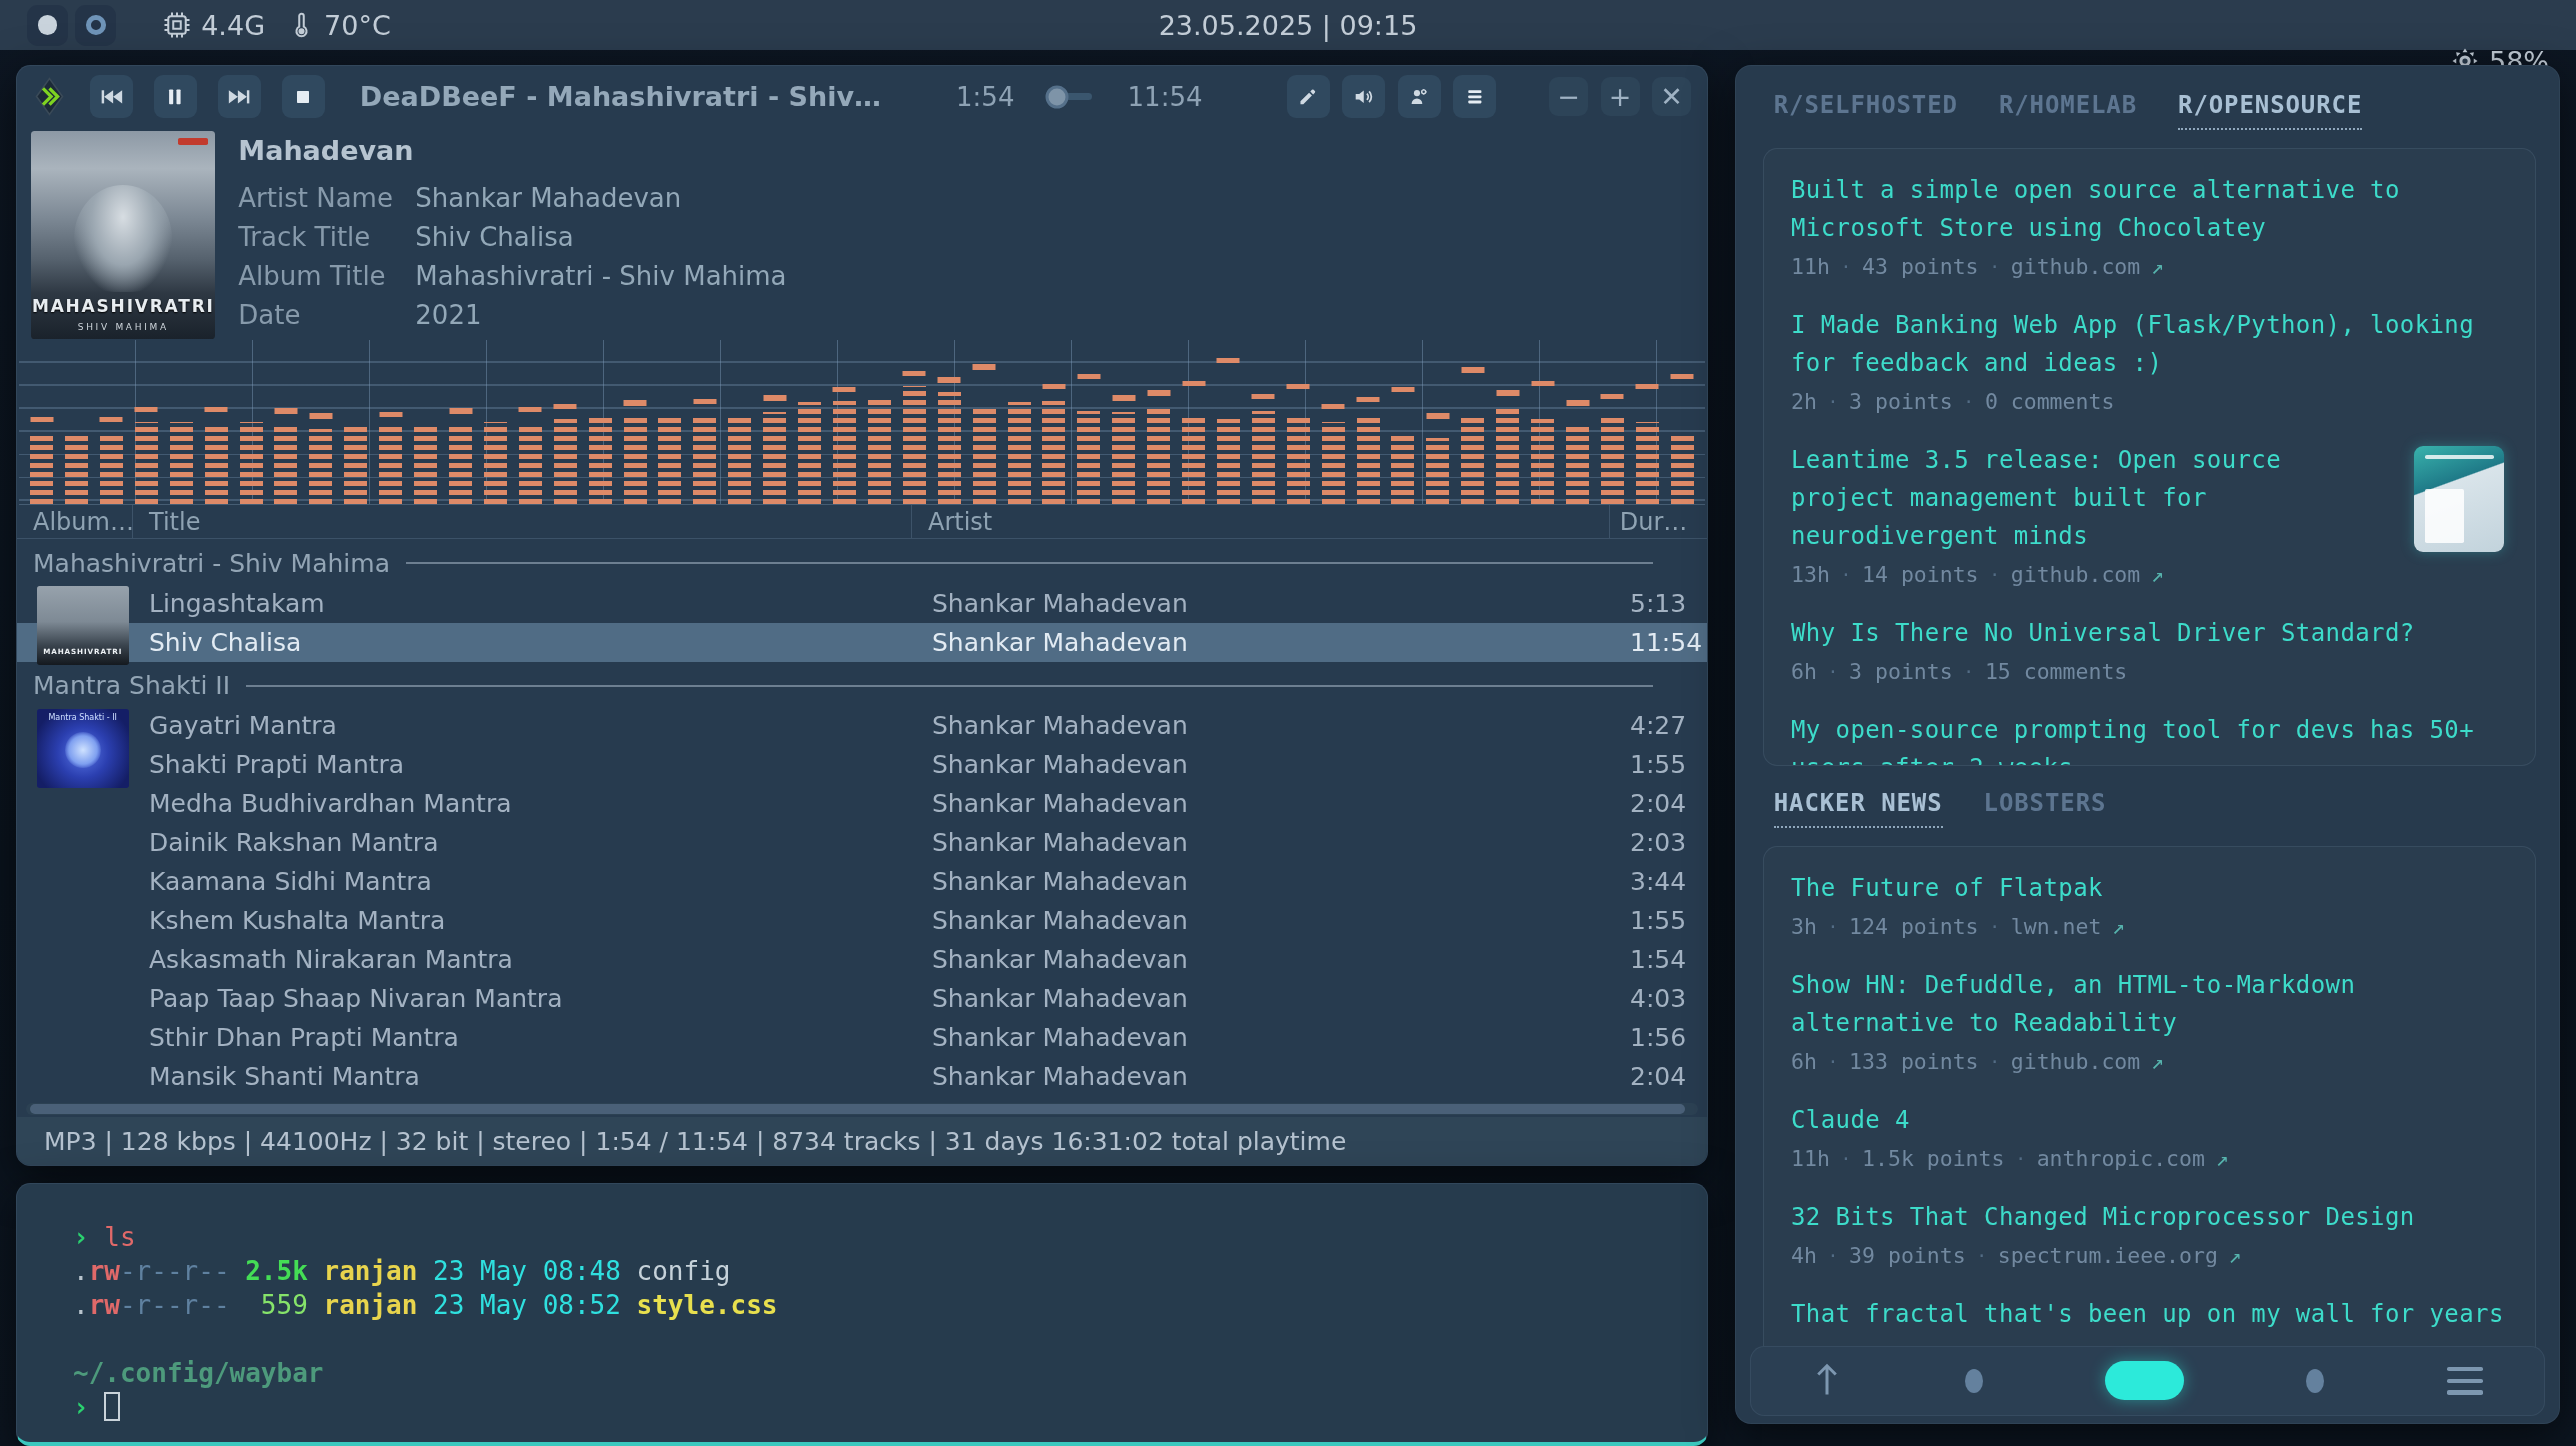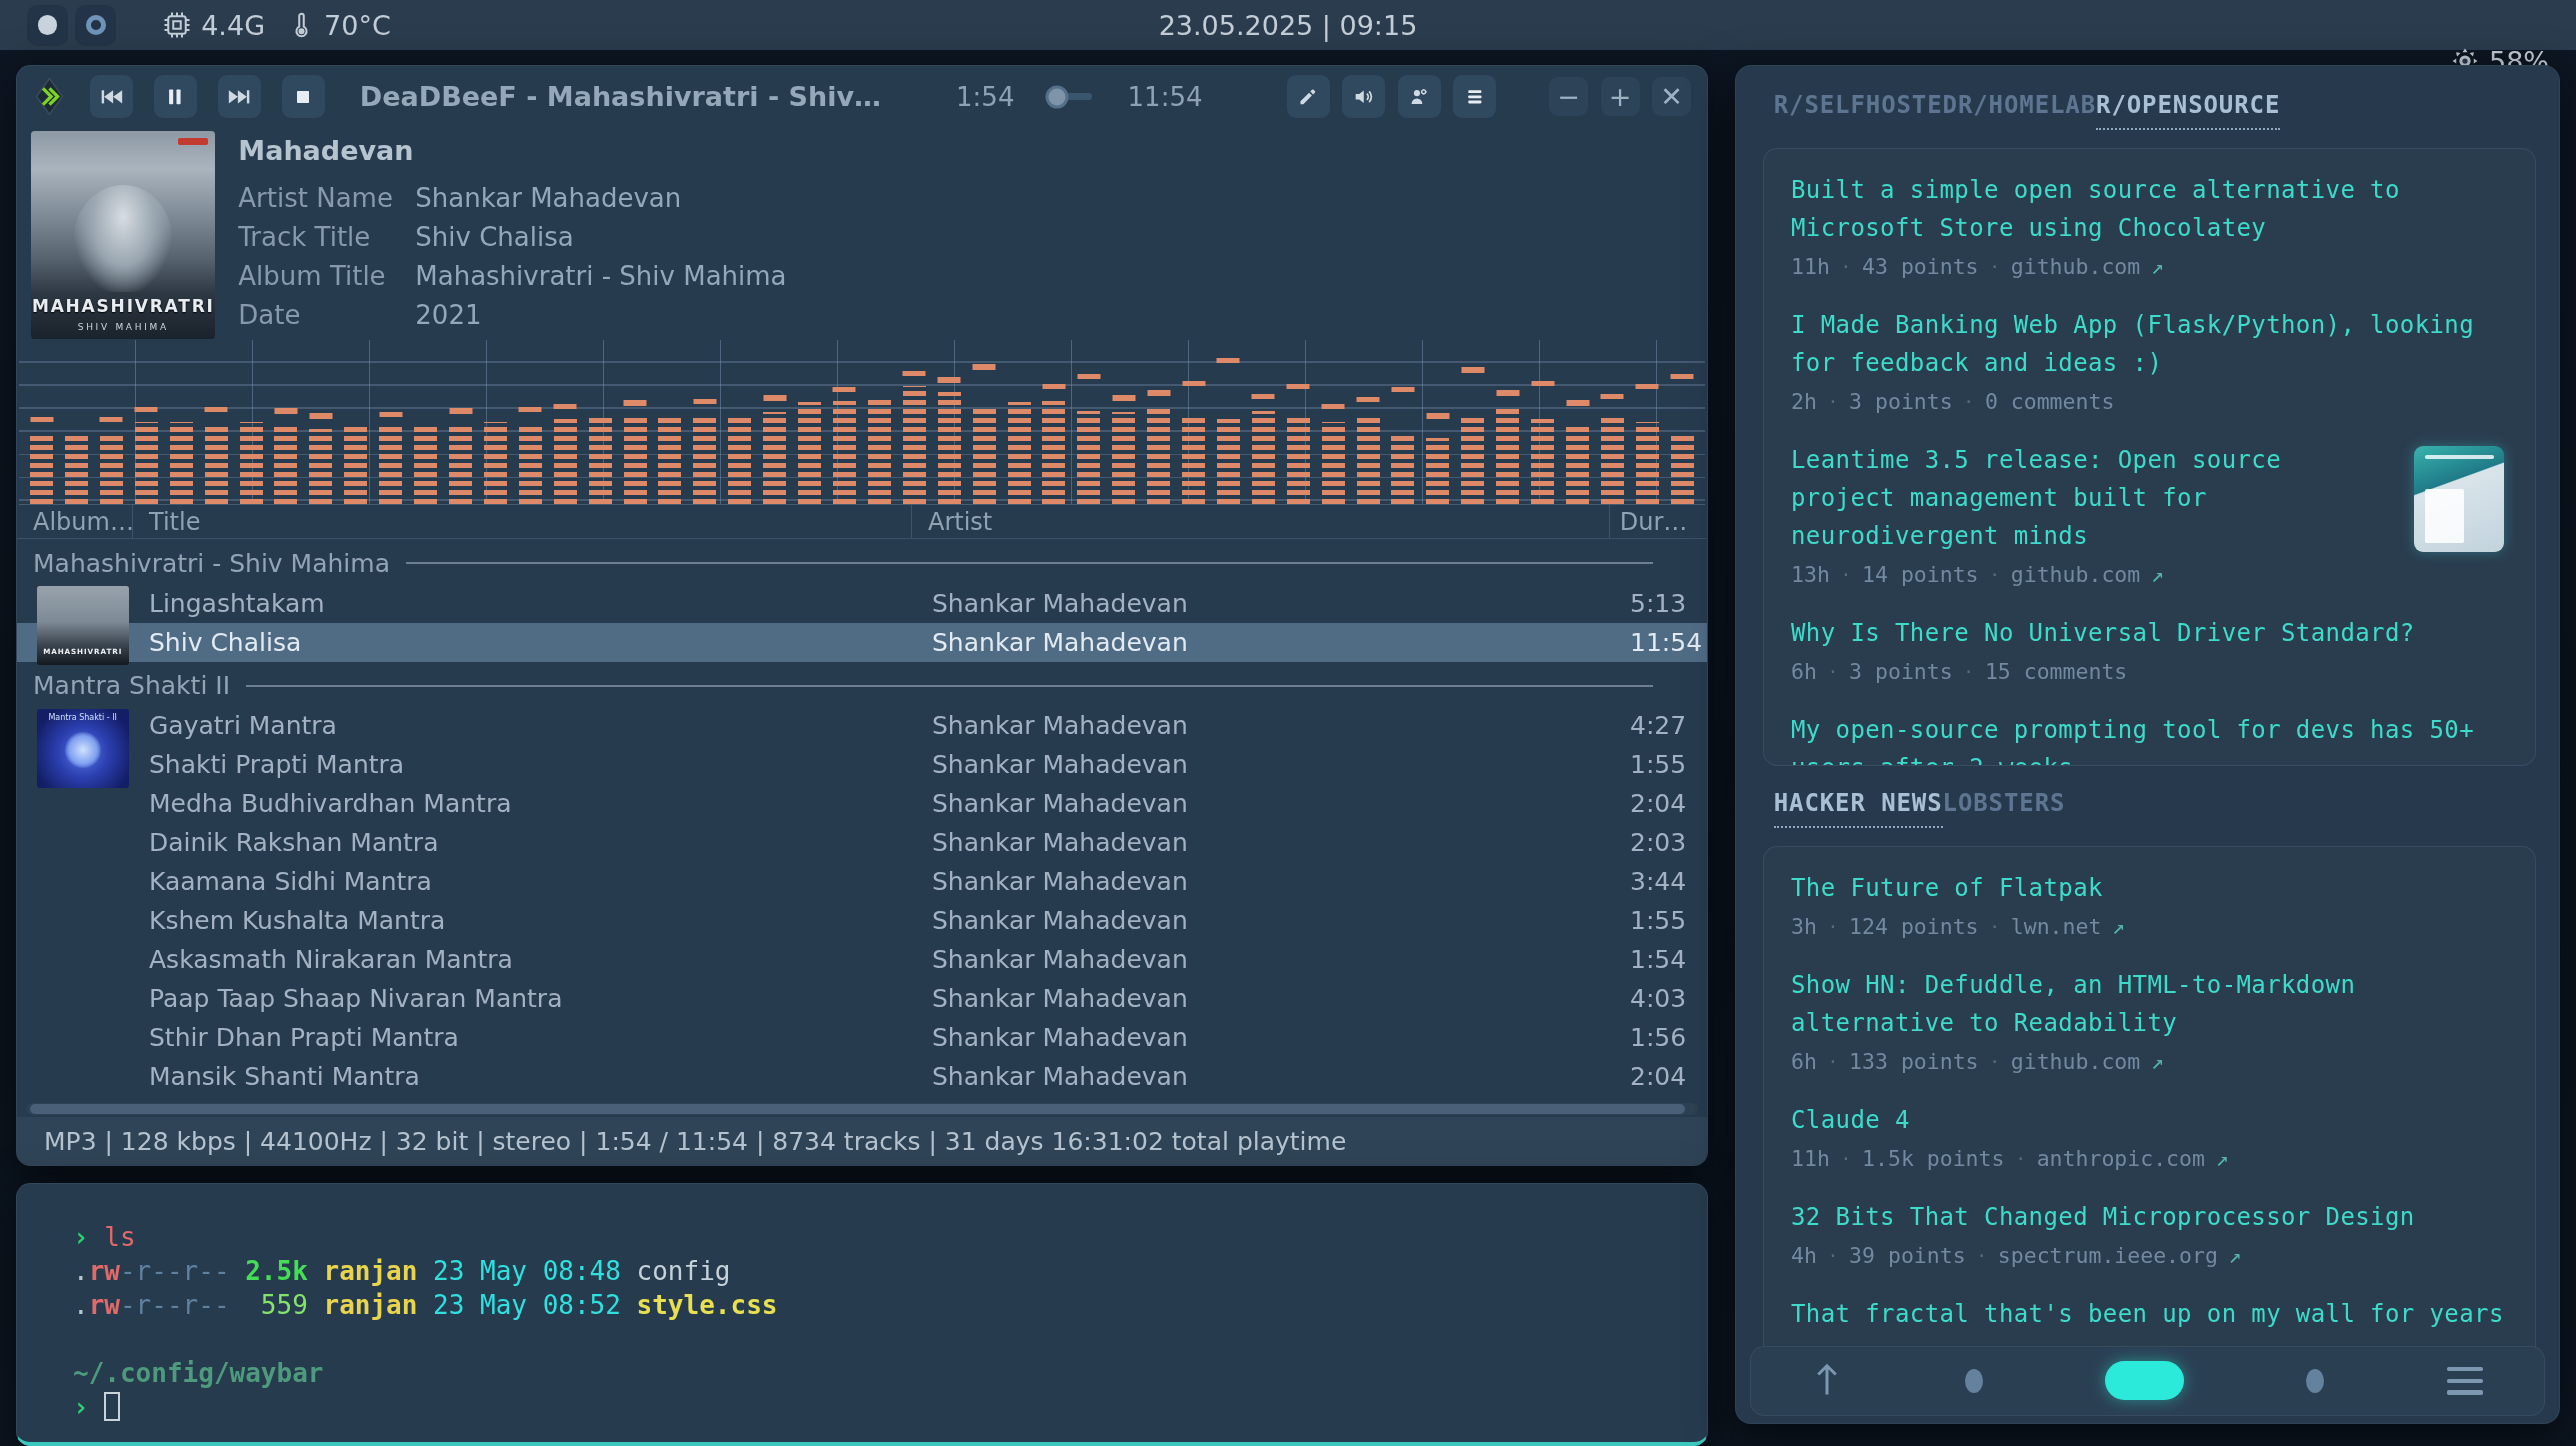--- a/index.html
+++ b/index.html
@@ -88,21 +88,21 @@
   
   .terminal{left:16px;top:1183px;width:1692px;height:263px;background:#263b4d;border-radius:14.3px;border-bottom:4.5px solid #3bc8be;padding:36px 0 0 56px;font-family:"DejaVu Sans Mono",monospace;font-size:26px;line-height:34px;overflow:hidden;}
   .term-line{white-space:pre;}
   .tc-green{color:#2ad26f;} .tc-red{color:#e06969;} .tc-gray{color:#b9c5ce;} .tc-steel{color:#5f81a0;}
   .tc-size{color:#44dd55;} .tc-size2{color:#86e36a;} .tc-yellow{color:#e8d44d;} .tc-cyan{color:#2fe0df;}
   .tc-light{color:#c6d2da;} .tc-yellowfile{color:#e8e04e;} .tc-path{color:#4d9a7c;}
   .tb-bold{font-weight:bold;}
   .term-cursor{display:inline-block;width:16px;height:29px;border:2.7px solid #c9d3da;vertical-align:-5.4px;}
   
   .newspanel{left:1735px;top:65px;width:825px;height:1359px;background:#273a4d;border-radius:16px;padding:16px 23px 0 27px;overflow:hidden;font-family:"DejaVu Sans Mono",monospace;position:absolute;border:0.9px solid rgba(150,180,210,.08);box-shadow:0 12.5px 45px rgba(0,0,0,.55);}
-  .tabs{display:flex;font-size:24px;font-weight:bold;letter-spacing:0.9px;margin:9px 0 18px 10.7px;}
+  .tabs{display:flex;gap:41px;font-size:24px;font-weight:bold;letter-spacing:0.9px;margin:9px 0 18px 10.7px;}
   .tab{color:#5d7590;padding-bottom:9px;}
   .tab.active{color:#a9c0d4;border-bottom:2.7px dotted #90a8bd;}
   .card{background:rgba(255,255,255,.015);border:1.8px solid rgba(160,190,215,.12);border-radius:14.3px;padding:21.5px 27px;margin-bottom:23px;overflow:hidden;}
   .card.reddit{height:618px;}
   .card.hn{height:525px;}
   .news-item{margin-bottom:27px;position:relative;}
   .news-title{color:#3ddcca;font-size:24px;line-height:38px;letter-spacing:0.4px;margin-bottom:7.2px;}
   .news-item.has-thumb .news-title{padding-right:134px;}
   .news-meta{font-size:21.5px;color:#7289a0;display:flex;align-items:center;gap:10.7px;}
   .nm-sep{color:#536c85;font-size:18px;}

